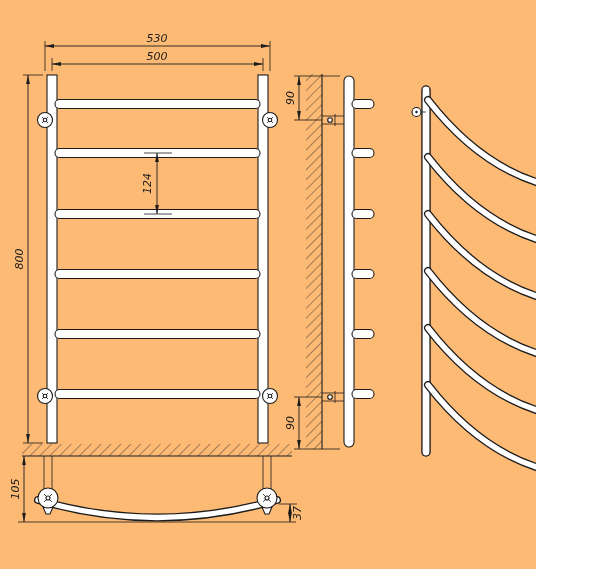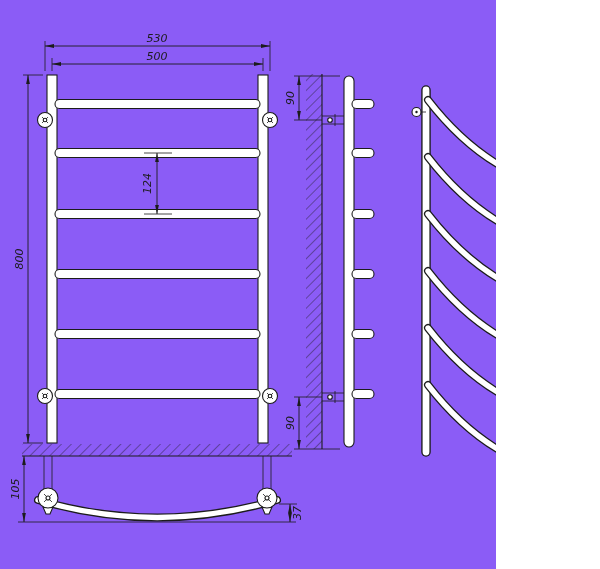--- a/index.html
+++ b/index.html
@@ -1,16 +1,16 @@
 <!DOCTYPE html>
 <html><head>
 <meta charset="utf-8">
 <style>
   html,body { margin:0; padding:0; background:#ffffff; }
-  .stage { width:496px; height:569px; background:#8b5cf6; position:relative; overflow:hidden; }
+  .stage { width:536px; height:569px; background:#fdba74; position:relative; overflow:hidden; }
   svg { display:block; }
   .ln { stroke:#1c1c1c; stroke-width:1.1; fill:none; }
   .xl { stroke:#1c1c1c; stroke-width:0.8; fill:none; }
   .dl { stroke:#1c1c1c; stroke-width:0.9; fill:none; }
   .ol { fill:#ffffff; stroke:#1c1c1c; stroke-width:1.1; }
   .tk { stroke:#1c1c1c; fill:none; stroke-linecap:round; }
   .tw { stroke:#ffffff; fill:none; stroke-linecap:round; }
   .dim { font: italic 11px "DejaVu Sans", sans-serif; fill:#1c1c1c; }
 </style>
 </head>

